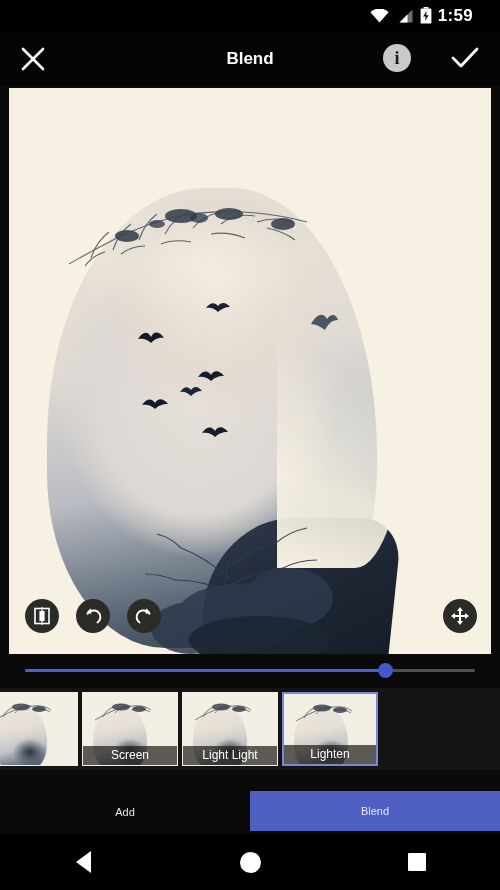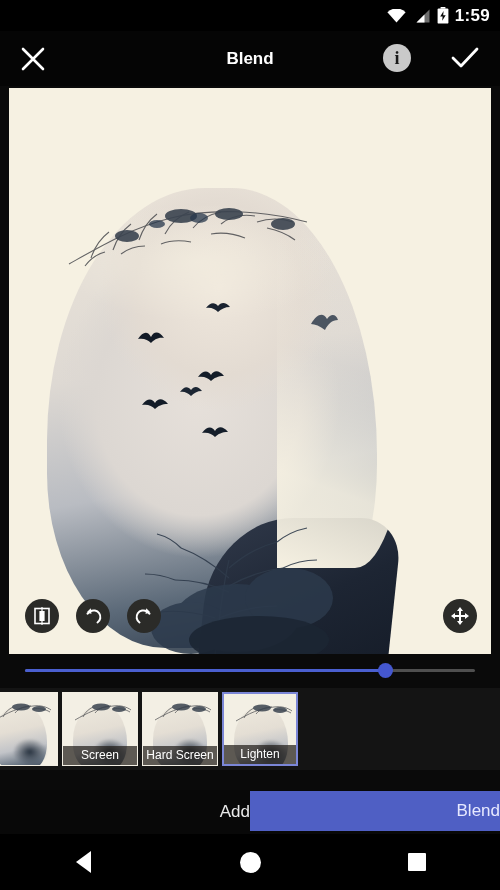--- a/index.html
+++ b/index.html
@@ -14,21 +14,21 @@
     width: 500px; height: 890px;
     background: #0a0a0a;
   }
 
   
   .statusbar {
     position: absolute; top: 0; left: 0;
     width: 500px; height: 31px;
     background: #000;
     display: flex; align-items: center; justify-content: flex-end;
-    padding-right: 10px;
+    padding-right: 27px;
   }
   .sb-icons { display: flex; align-items: center; gap: 7px; }
   .sb-time {
     color: #fff; font-size: 17px; font-weight: bold;
     letter-spacing: .3px; margin-left: 6px;
   }
   .ic-wifi { width: 19px; height: 14px; display:block; }
   .ic-signal { width: 17px; height: 14px; display:block; }
   .ic-batt { width: 12px; height: 17px; display:block; }
 
@@ -161,21 +161,21 @@
     width: 500px; height: 82px;
     background: #141414;
     overflow: hidden;
   }
   .strip-inner {
     position: absolute; left: -18px; top: 4px;
     display: flex; gap: 4px; height: 74px;
   }
   .thumb {
     position: relative;
-    width: 76px; height: 74px;
+    width: 96px; height: 74px;
     background: #f3efe4;
     border: 1px solid transparent;
     flex: 0 0 auto;
     overflow: hidden;
     cursor: pointer;
   }
   .thumb.selected { border: 2px solid #7b86d6; }
   .thumb-art { position: absolute; inset: 0; }
   .t-head {
     position: absolute; left: 10px; top: 12px;
@@ -202,22 +202,22 @@
 
   
   .tabs {
     position: absolute; left: 0; top: 790px;
     width: 500px; height: 44px;
     background: #080808;
     display: flex;
   }
   .tab {
     flex: 1 1 33.33%;
-    display: flex; align-items: center; justify-content: flex-end;
-    color: #e9e9e9; font-size: 17px;
+    display: flex; align-items: center; justify-content: center;
+    color: #e9e9e9; font-size: 11px;
     cursor: pointer;
   }
   .tab.active {
     background: #4f5fc4;
     color: #e7e9ff;
     margin: 1px 0 3px 0;
   }
 
   
   .navbar {
@@ -439,21 +439,21 @@
                 <path d="M10 16 C12 11 16 8 20 6"></path>
                 <path d="M22 12 C26 7 32 5 38 5"></path>
                 <path d="M40 8 C46 7 52 8 57 11"></path>
               </g>
               <g fill="#3b4450" opacity=".85">
                 <ellipse cx="28" cy="6" rx="9" ry="3.4"></ellipse>
                 <ellipse cx="46" cy="8" rx="7" ry="3"></ellipse>
               </g>
             </svg>
           </div>
-          <div class="t-label">Hard Screen</div>
+          <div class="t-label">Light Light</div>
         </div>
         <div class="thumb selected" style="border-color: rgb(123, 134, 214);">
           <div class="thumb-art">
             <div class="t-head"></div>
             <div class="t-beard"></div>
             <svg class="t-canopy" viewBox="0 0 60 22">
               <g stroke="#4b4c50" fill="none" stroke-width=".8" opacity=".9">
                 <path d="M2 19 C14 12 26 6 40 5 C48 4 54 6 58 9"></path>
                 <path d="M10 16 C12 11 16 8 20 6"></path>
                 <path d="M22 12 C26 7 32 5 38 5"></path>

